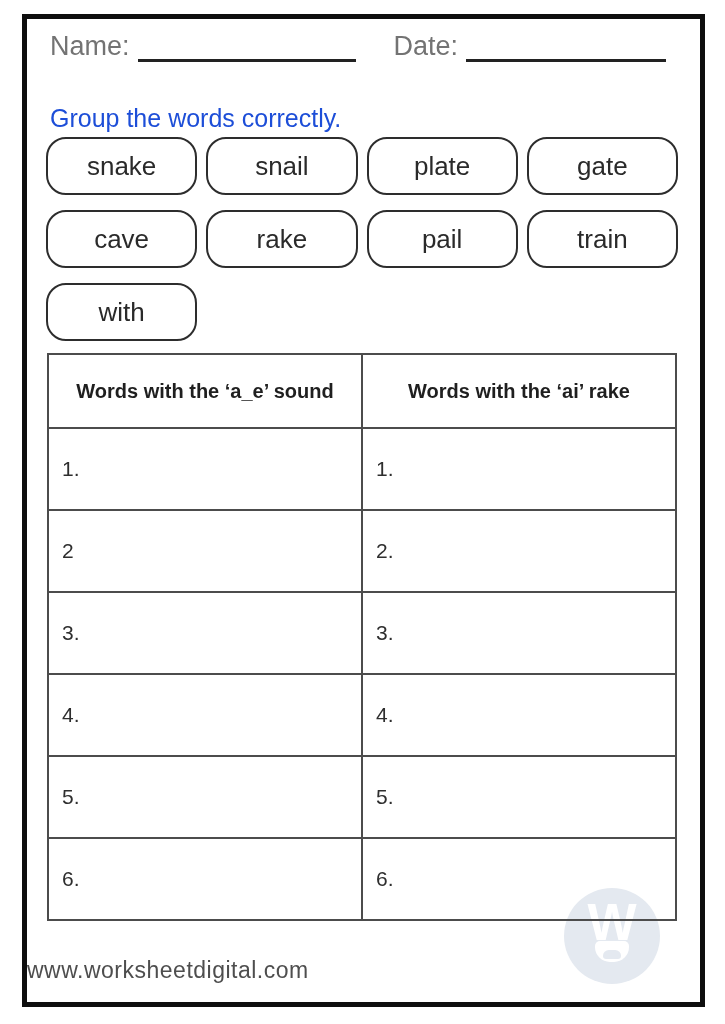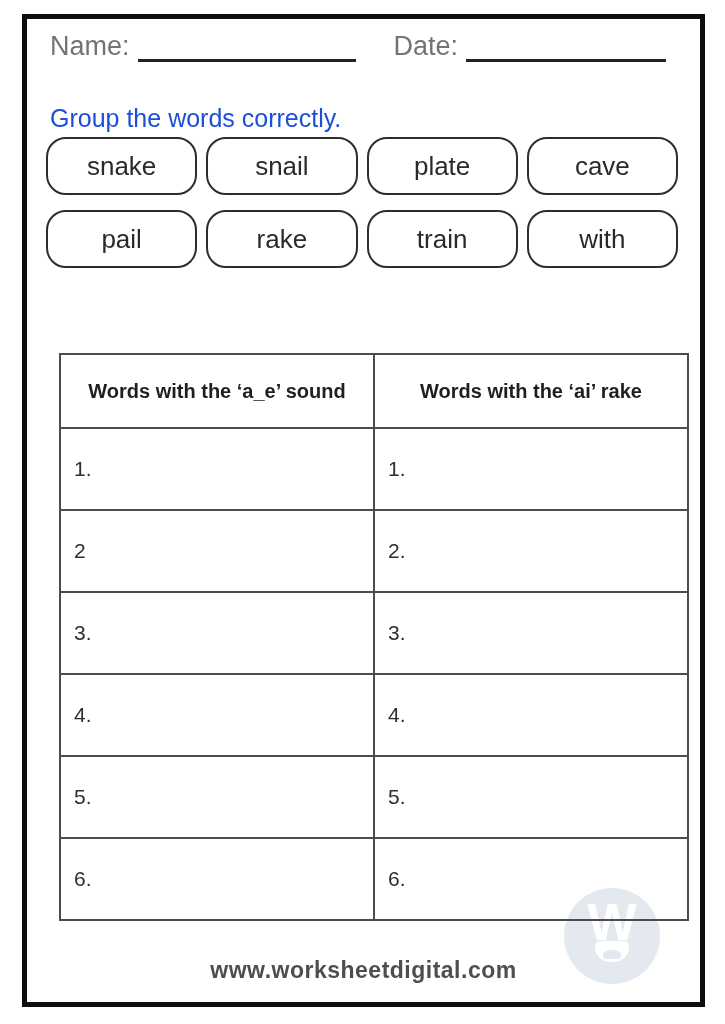--- a/index.html
+++ b/index.html
@@ -69,21 +69,21 @@
     display: flex;
     align-items: center;
     justify-content: center;
     font-size: 26px;
     color: #2a2a2a;
   }
 
   
   .sort-table {
     position: absolute;
-    left: 32px; top: 334px;
+    left: 20px; top: 334px;
     width: 630px;
     border-collapse: collapse;
     background: transparent;
     z-index: 2;
   }
   .sort-table th, .sort-table td {
     border: 2px solid #4c4c4c;
     width: 50%;
     background: transparent;
   }
@@ -138,26 +138,24 @@
     width: 18px; height: 9px;
     background: #e4e9f0;
     border-radius: 9px 9px 5px 5px;
   }
 
   
   .footer {
     position: absolute;
     left: 0; right: 0;
     top: 938px;
-    text-align: center;
     font-size: 23px;
     letter-spacing: 0.5px;
     color: #4e4e4e;
     z-index: 2;
-    font-weight: bold;
   }
 </style>
 </head>
 <body>
 
 <div class="frame">
 
   <div class="name-row">
     <span class="field-label">Name:</span>
     <span class="write-line line-name"></span>
@@ -165,23 +163,24 @@
     <span class="field-label">Date:</span>
     <span class="write-line line-date"></span>
   </div>
 
   <div class="instruction">Group the words correctly.</div>
 
   <div class="cards">
     <div class="card">snake</div>
     <div class="card">snail</div>
     <div class="card">plate</div>
+    <div class="card">gate</div>
     <div class="card">cave</div>
+    <div class="card">rake</div>
     <div class="card">pail</div>
-    <div class="card">rake</div>
     <div class="card">train</div>
     <div class="card">with</div>
   </div>
 
   <div class="watermark">
     <div class="watermark-letter">W</div>
     <div class="watermark-nib">
       <div class="watermark-nib-hole"></div>
     </div>
   </div>

